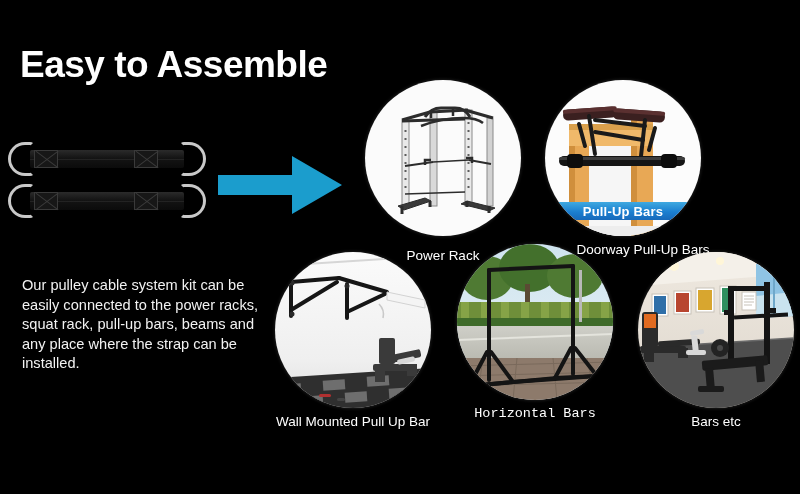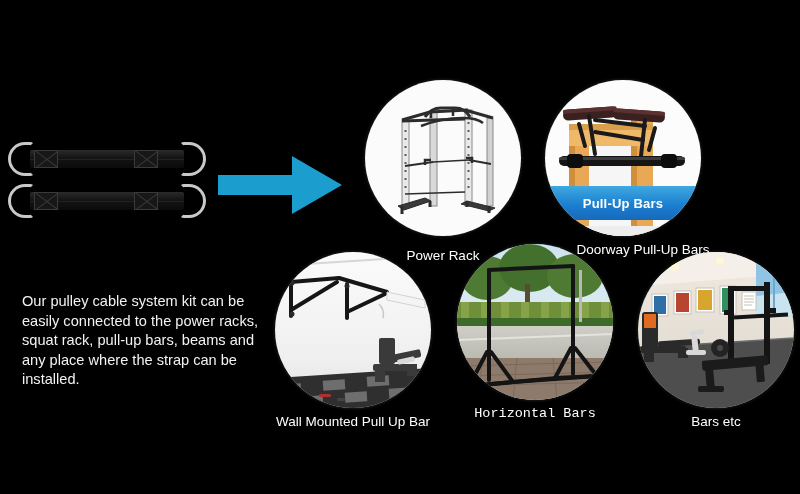--- a/index.html
+++ b/index.html
@@ -33,21 +33,20 @@
   
   #body-copy {
     position: absolute;
     left: 22px;
     top: 276px;
     width: 250px;
     color: #f2f2f2;
     font-size: 14.6px;
     line-height: 19.5px;
     font-weight: normal;
-    margin-top: 16px;
   }
 
   
   #strap-group {
     position: absolute;
     left: 8px;
     top: 140px;
     width: 200px;
     height: 90px;
   }
@@ -150,36 +149,37 @@
     white-space: nowrap;
     text-align: center;
   }
 
   
   .photo-badge {
     position: absolute;
     left: 0;
     right: 0;
     bottom: 16px;
-    height: 34px;
+    height: 18px;
     display: flex;
     align-items: center;
     justify-content: center;
     background: linear-gradient(180deg, #3fa9e0 0%, #1b7fd0 55%, #1769ba 100%);
     color: #ffffff;
     font-size: 13px;
     font-weight: bold;
     letter-spacing: 0.2px;
   }
 </style>
 </head>
 <body>
 
 <div id="infographic">
 
+  <div id="title">Easy to Assemble</div>
 
   <div id="body-copy">Our pulley cable system kit can be easily connected to the power racks, squat rack, pull-up bars, beams and any place where the strap can be installed.</div>
 
   <div id="strap-group">
 
     <div class="strap strap-1">
       <span class="dring dring-left"></span>
       <span class="strap-webbing"></span>
       <span class="stitch stitch-left"></span>
       <span class="stitch stitch-right"></span>

